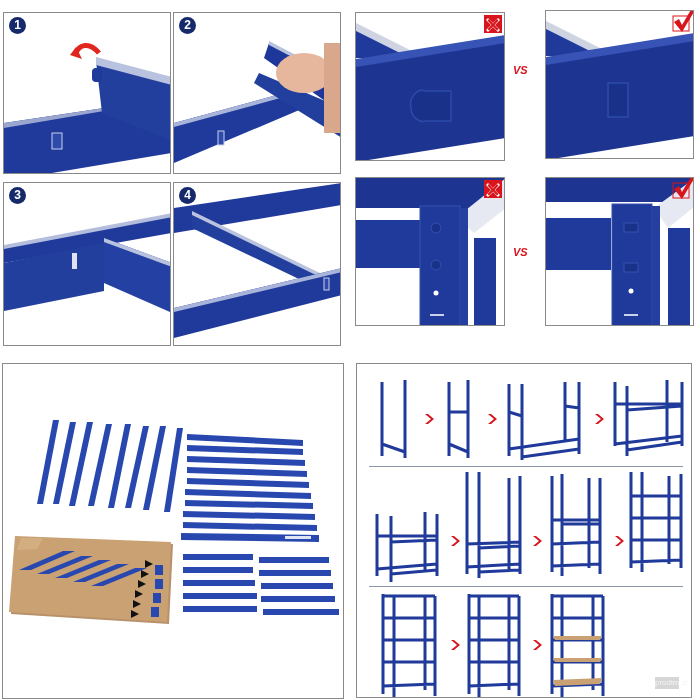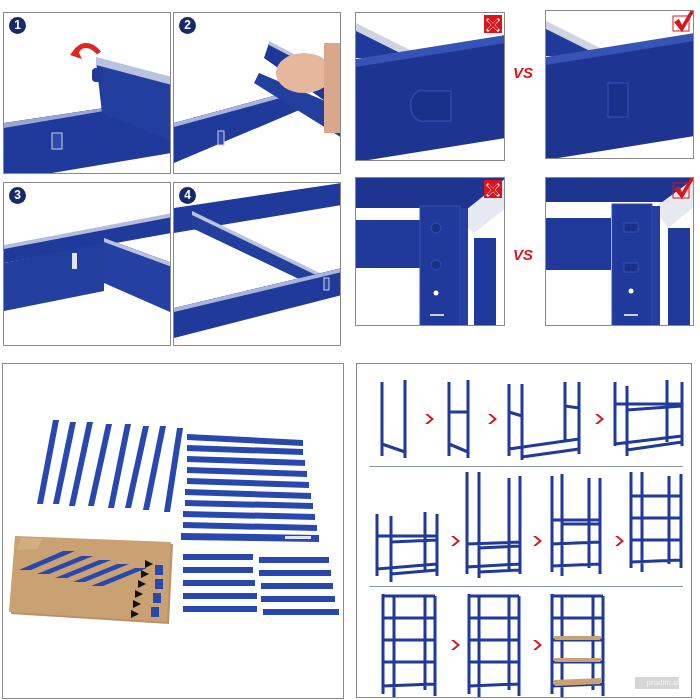--- a/index.html
+++ b/index.html
@@ -1,22 +1,22 @@
 <!DOCTYPE html>
 <html><head>
 <meta charset="utf-8">
 <style>
   * { box-sizing: border-box; margin: 0; padding: 0; }
   html, body { width: 700px; height: 700px; background: #ffffff; overflow: hidden; font-family: "Liberation Sans", sans-serif; }
   .root { position: relative; width: 700px; height: 700px; background: #fff; }
   .panel { position: absolute; border: 1px solid #8a8a8a; background: #fff; overflow: hidden; }
   .badge { position: absolute; left: 5px; top: 4px; width: 17px; height: 17px; border-radius: 50%; background: #16296b; color: #fff; font-weight: bold; font-size: 12px; line-height: 17px; text-align: center; z-index: 3; }
-  .vs { position: absolute; color: #d8141c; font-weight: bold; font-style: italic; font-size: 15px; letter-spacing: 0px; }
+  .vs { position: absolute; color: #d8141c; font-weight: bold; font-style: italic; font-size: 11px; letter-spacing: 0px; }
   .mark { position: absolute; width: 18px; height: 18px; z-index: 3; }
-  .watermark { position: absolute; right: 12px; bottom: 8px; width: 44px; height: 12px; background: #d6d6d6; color: #f4f4f4; font-size: 8px; line-height: 12px; text-align: right; }
+  .watermark { position: absolute; right: 12px; bottom: 8px; width: 24px; height: 12px; background: #d6d6d6; color: #f4f4f4; font-size: 8px; line-height: 12px; text-align: right; }
   svg { display: block; }
 </style>
 </head>
 <body>
 
 <div class="root">
 
   <div class="panel" style="left:3px; top:12px; width:168px; height:162px;">
     <div class="badge">1</div>
     <svg width="168" height="162">

